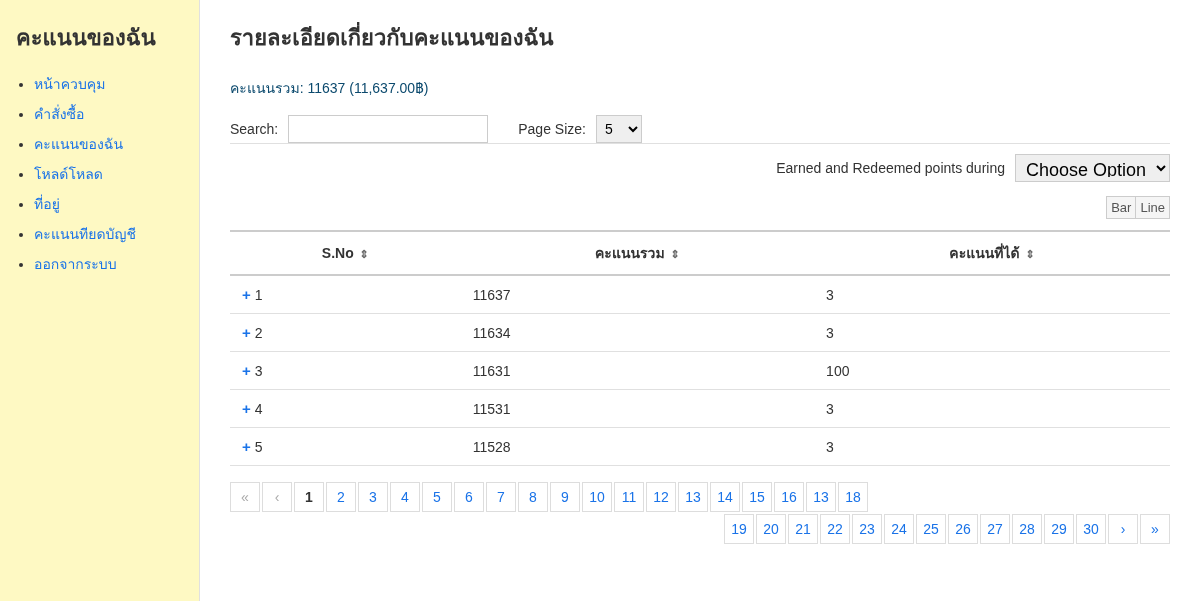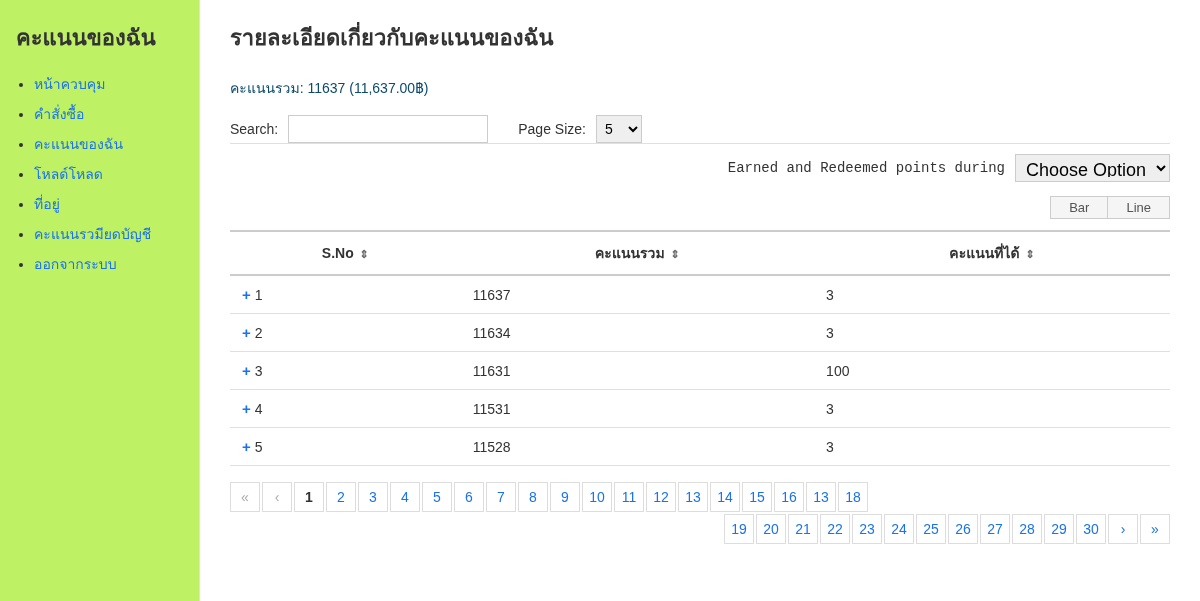--- a/index.html
+++ b/index.html
@@ -12,21 +12,21 @@
     .container {
       display: flex;
       min-height: 601px;
     }
     
     .sidebar {
       width: 200px;
       min-width: 200px;
       padding: 20px 16px;
       border-right: 1px solid #e0e0e0;
-      background: #bef264;
+      background: #fef9c3;
       font-family: Liberation Serif, serif;
     }
     .sidebar-title {
       font-size: 22px;
       font-weight: bold;
       color: #333;
       margin-bottom: 18px;
     }
     .sidebar-nav ul {
       list-style: disc;
@@ -88,21 +88,20 @@
       align-items: center;
       justify-content: flex-end;
       gap: 10px;
       margin-bottom: 4px;
       padding: 10px 0 4px 0;
       border-top: 1px solid #e0e0e0;
     }
     .filter-label {
       font-size: 14px;
       color: #333;
-      font-family: Liberation Mono, monospace;
     }
     .filter-select {
       border: 1px solid #ccc;
       padding: 4px 6px;
       font-size: 18px;
       height: 28px;
       min-width: 140px;
     }
     
     .chart-area {
@@ -112,21 +111,21 @@
       justify-content: flex-end;
       padding: 4px 0 10px 0;
     }
     .chart-btn-group {
       display: flex;
       gap: 0;
     }
     .chart-btn {
       border: 1px solid #ccc;
       background: #f5f5f5;
-      padding: 3px 18px;
+      padding: 3px 4px;
       font-size: 13px;
       cursor: pointer;
       color: #555;
     }
     .chart-btn:first-child { border-right: none; }
     
     .data-table {
       width: 100%;
       border-collapse: collapse;
       margin-bottom: 16px;
@@ -202,21 +201,21 @@
 
   <div class="sidebar">
     <div class="sidebar-title">คะแนนของฉัน</div>
     <nav class="sidebar-nav">
       <ul id="sidebar-nav-list">
           <li><a href="#">หน้าควบคุม</a></li>
           <li><a href="#">คำสั่งซื้อ</a></li>
           <li><a href="#">คะแนนของฉัน</a></li>
           <li><a href="#">โหลด์โหลด</a></li>
           <li><a href="#">ที่อยู่</a></li>
-          <li><a href="#">คะแนนรวมียดบัญชี</a></li>
+          <li><a href="#">คะแนนทียดบัญชี</a></li>
           <li><a href="#">ออกจากระบบ</a></li>
         </ul>
     </nav>
   </div>
 
   <div class="main">
     <h1 class="page-title">รายละเอียดเกี่ยวกับคะแนนของฉัน</h1>
     <div class="points-summary">
       <span>คะแนนรวม:</span>
       <span>11637</span>

